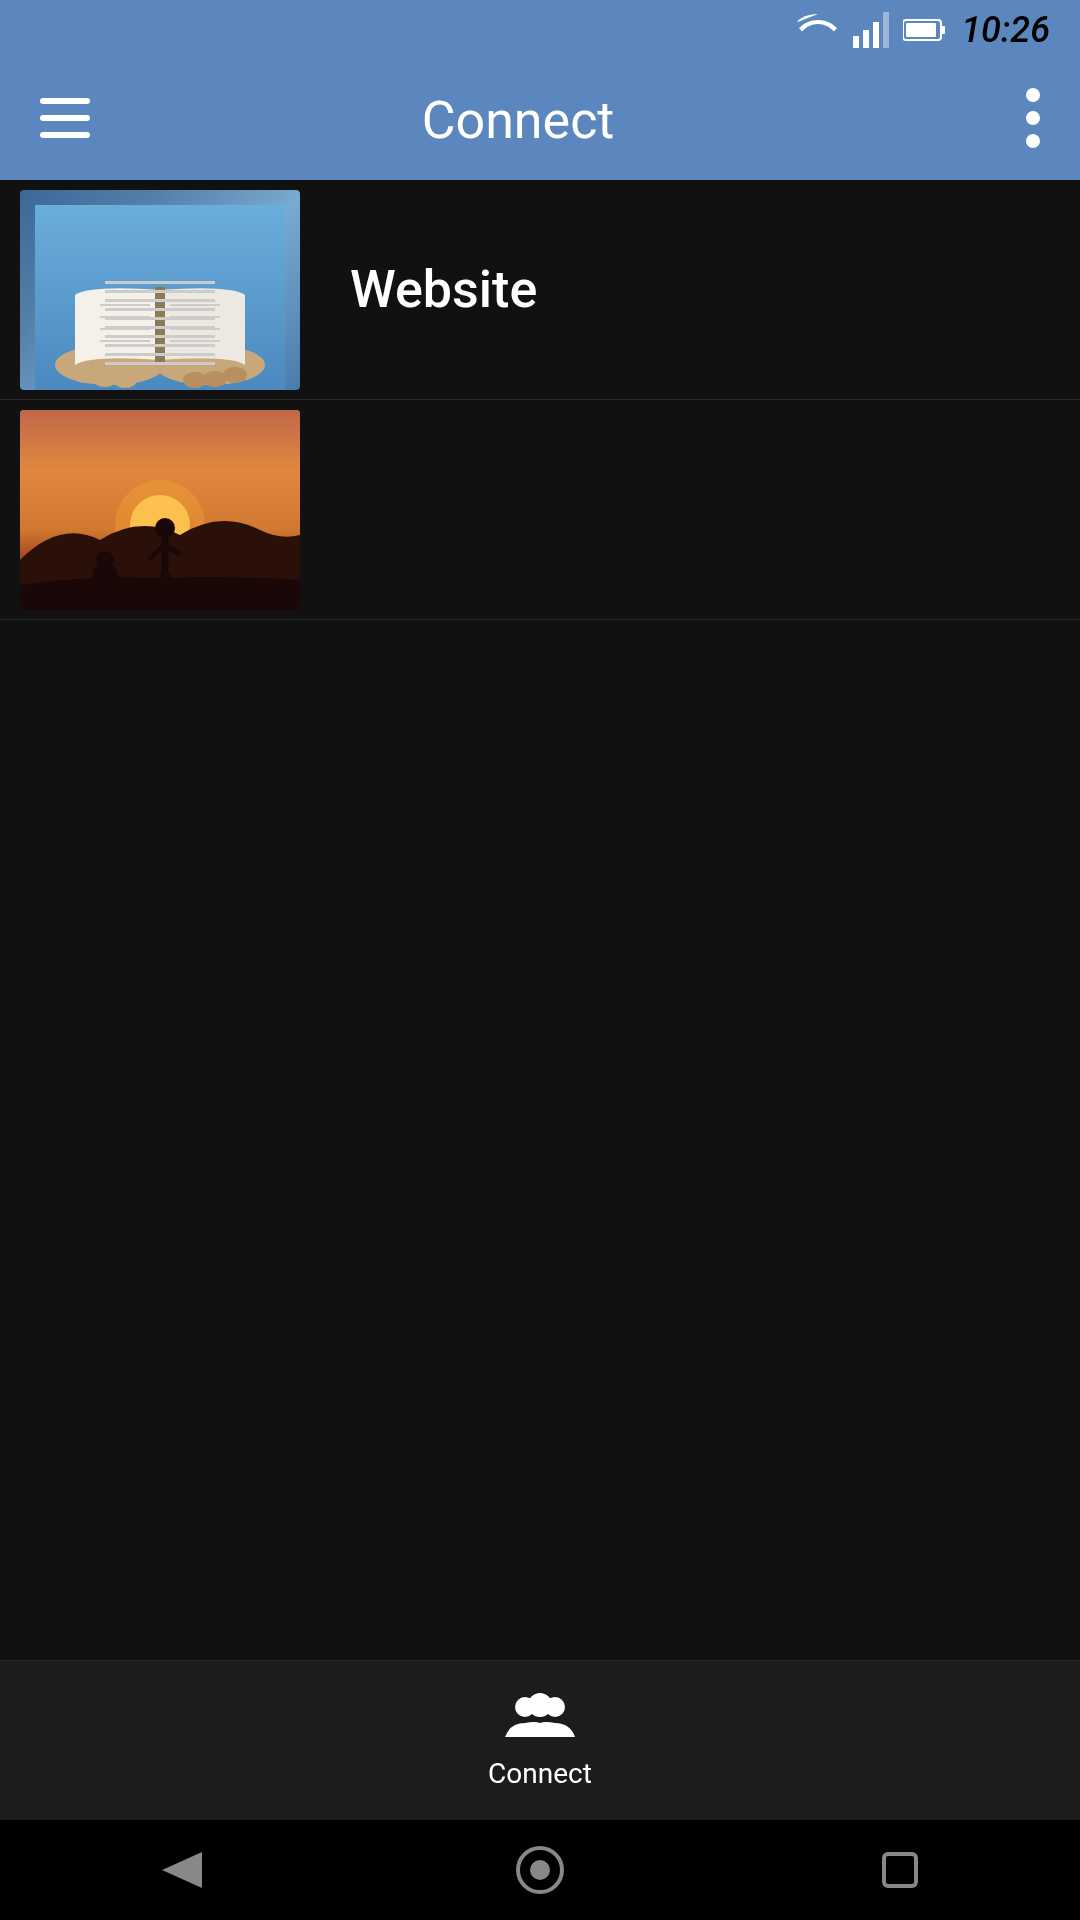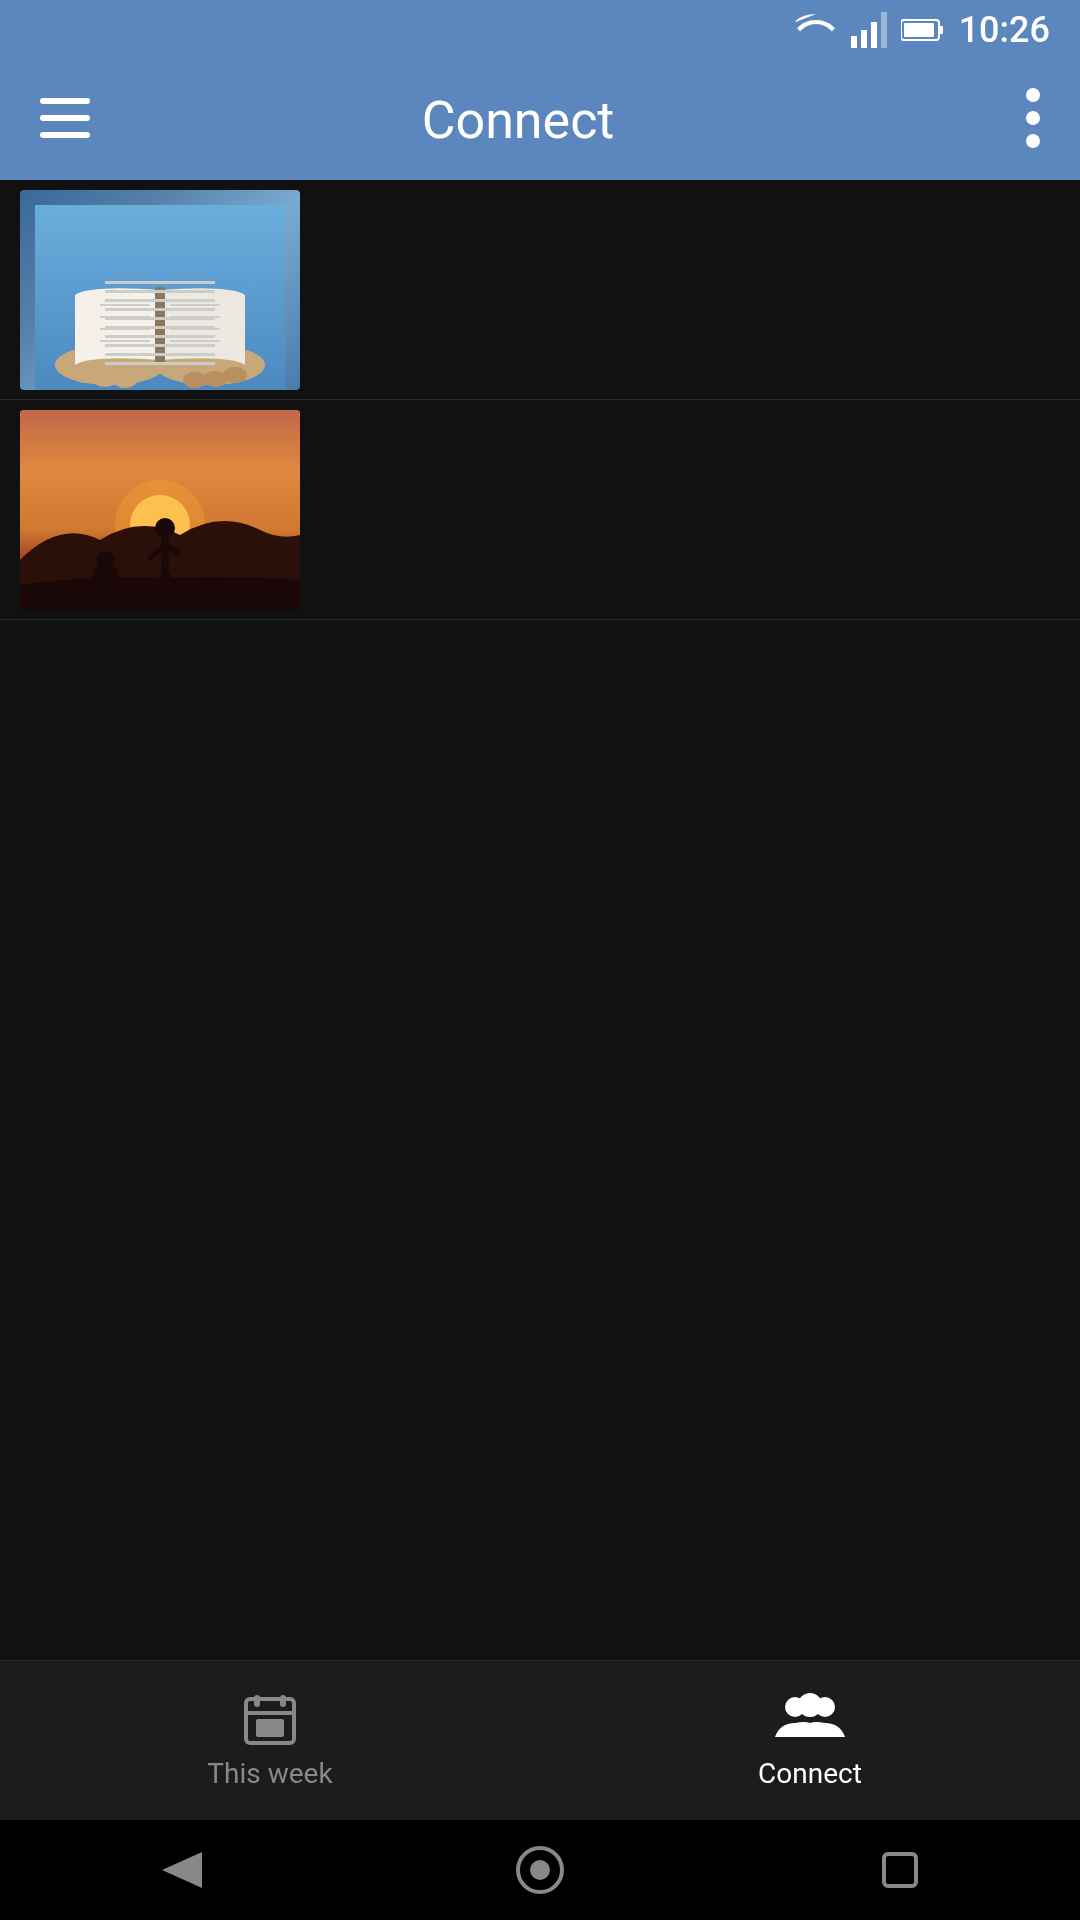--- a/index.html
+++ b/index.html
@@ -24,23 +24,24 @@
       justify-content: flex-end;
       padding: 0 30px;
       gap: 18px;
     }
     .status-icons {
       display: flex;
       align-items: center;
       gap: 14px;
     }
     .status-time {
-      color: #ffffff;
+      color: #000000;
       font-size: 36px;
       font-weight: 500;
+      font-style: italic;
     }
 
     
     .app-bar {
       width: 100%;
       height: 120px;
       background: #5b86be;
       display: flex;
       align-items: center;
       padding: 0 40px;
@@ -299,20 +300,21 @@
           <ellipse cx="50" cy="170" rx="12" ry="8" fill="#c8a87a"></ellipse>
           <ellipse cx="70" cy="174" rx="12" ry="8" fill="#c8a87a"></ellipse>
           <ellipse cx="90" cy="175" rx="12" ry="8" fill="#c8a87a"></ellipse>
 
           <ellipse cx="200" cy="170" rx="12" ry="8" fill="#b89060"></ellipse>
           <ellipse cx="180" cy="174" rx="12" ry="8" fill="#b89060"></ellipse>
           <ellipse cx="160" cy="175" rx="12" ry="8" fill="#b89060"></ellipse>
         </svg>
       </div>
     </div>
+    <span class="item-label">Website</span>
   </div>
 
   <div class="list-item">
     <div class="item-thumbnail">
       <div class="thumb-social">
         <svg class="sunset-svg" viewBox="0 0 280 200" preserveAspectRatio="xMidYMid slice">
           <defs>
             <linearGradient id="sunsetGrad" x1="0%" y1="0%" x2="0%" y2="100%">
               <stop offset="0%" style="stop-color:#c06848;stop-opacity:1"></stop>
               <stop offset="30%" style="stop-color:#e08840;stop-opacity:1"></stop>
@@ -343,30 +345,20 @@
           <line x1="145" y1="160" x2="153" y2="177" stroke="#1a0808" stroke-width="5" stroke-linecap="round"></line>
         </svg>
       </div>
     </div>
   </div>
 
 </div>
 
 <div class="bottom-nav">
 
-  <div class="nav-item">
-    <svg width="56" height="56" viewBox="0 0 56 56" fill="#888888">
-      <rect x="4" y="8" width="48" height="44" rx="4" ry="4" stroke="#888888" stroke-width="4" fill="none"></rect>
-      <rect x="12" y="4" width="6" height="12" rx="3"></rect>
-      <rect x="38" y="4" width="6" height="12" rx="3"></rect>
-      <line x1="4" y1="22" x2="52" y2="22" stroke="#888888" stroke-width="4"></line>
-      <rect x="14" y="28" width="28" height="18" rx="2" fill="#888888"></rect>
-    </svg>
-    <span class="nav-item-label">This week</span>
-  </div>
 
   <div class="nav-item active">
     <svg width="70" height="56" viewBox="0 0 70 56" fill="white">
 
       <circle cx="20" cy="16" r="10"></circle>
       <circle cx="50" cy="16" r="10"></circle>
       <circle cx="35" cy="14" r="12"></circle>
       <path d="M0 46 Q5 32 20 32 Q30 30 35 32 Q40 30 50 32 Q65 32 70 46Z"></path>
     </svg>
     <span class="nav-item-label">Connect</span>

